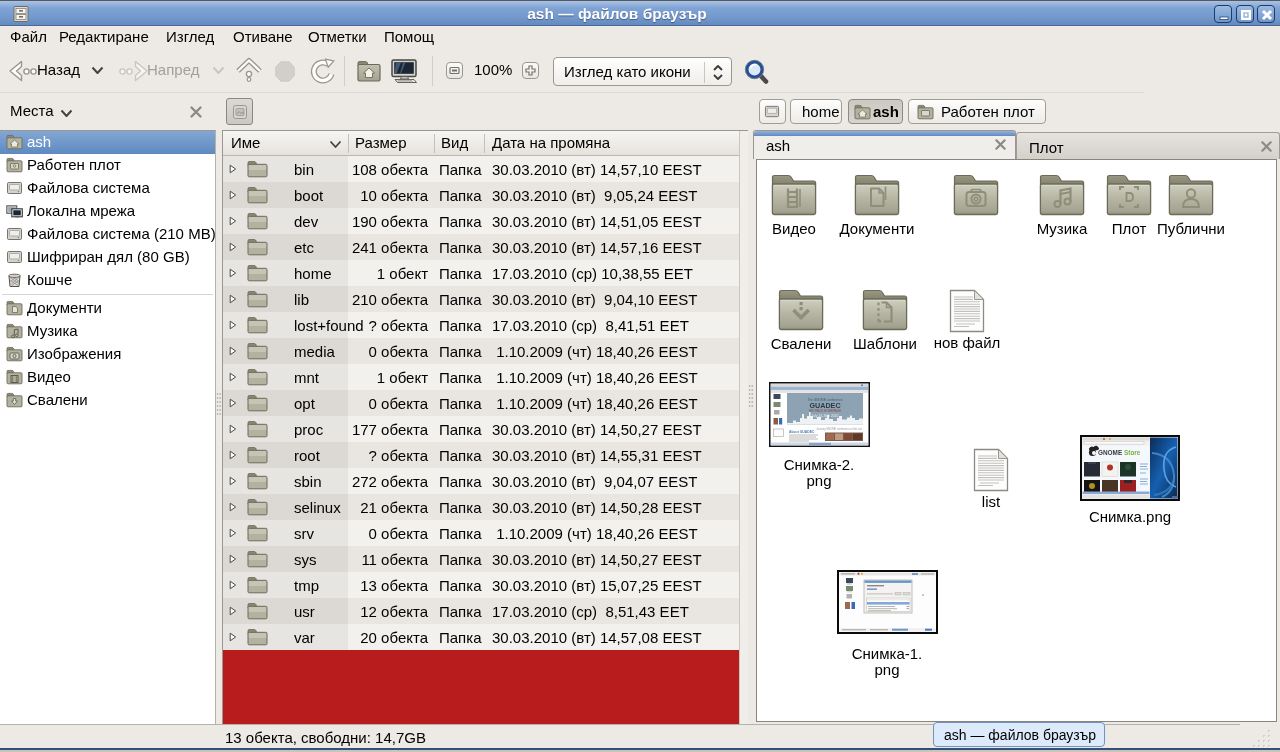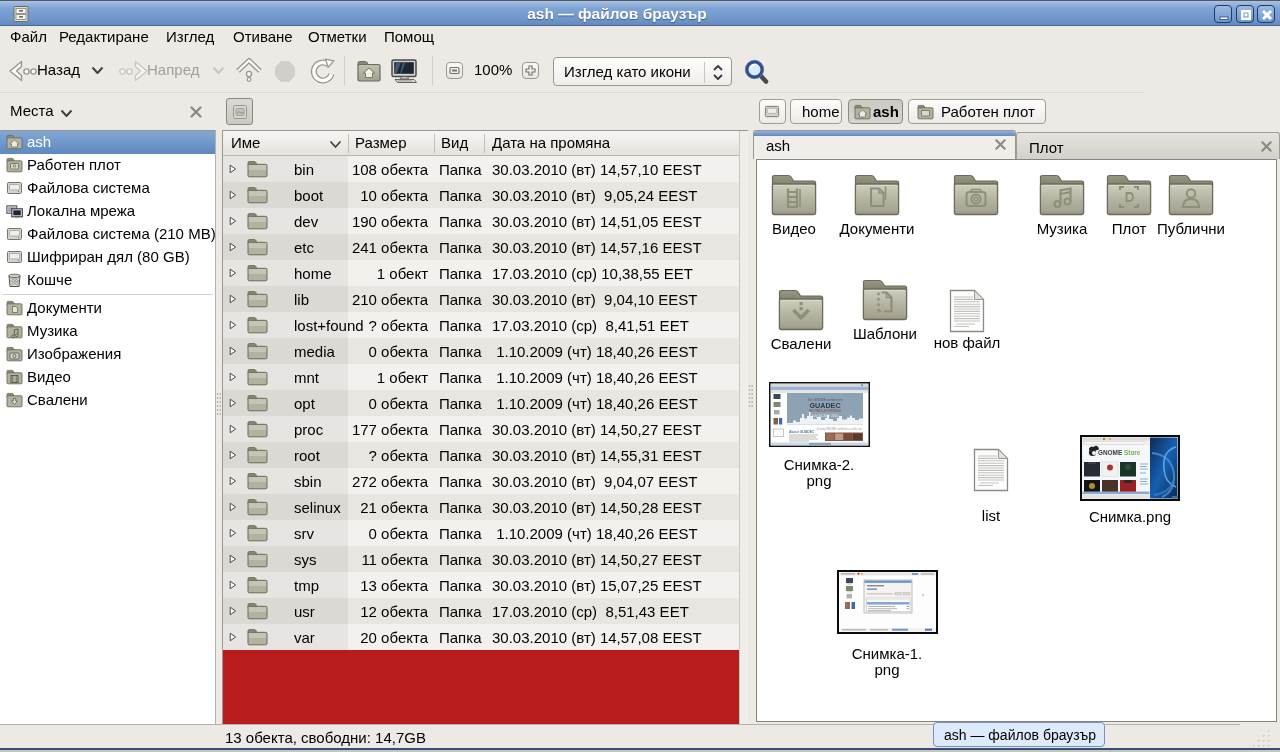--- a/index.html
+++ b/index.html
@@ -869,21 +869,21 @@
         <rect x="1.4" y="11" width="43.2" height="30.5" rx="1.8" fill="url(#g)" stroke="#6c6b59" stroke-width="1.3"></rect>
         <path d="M2.6 12.4 L43 12.4" stroke="#dcdccf" stroke-width="1" opacity=".8"></path>
         <g fill="#8f8e7b">
           <rect x="21.5" y="14" width="3.2" height="3.2"></rect>
           <rect x="21.5" y="19" width="3.2" height="3.2"></rect>
         </g>
         <path d="M15.5 22 L23.1 29.8 L30.7 22" fill="none" stroke="#8f8e7b" stroke-width="3.6" stroke-linejoin="round" stroke-linecap="butt"></path>
       </svg>
       <div style="margin-top:4px">Свалени</div>
     </div>
-    <div class="iitem" style="left:68px;top:118px;width:120px">
+    <div class="iitem" style="left:68px;top:128px;width:120px">
       <svg class="icn" width="46" height="44" viewBox="0 0 46 44">
         <defs>
           <linearGradient id="g" x1="0" y1="0" x2="0" y2="1">
             <stop offset="0" stop-color="#cfcfc0"></stop>
             <stop offset=".5" stop-color="#b5b4a2"></stop>
             <stop offset=".88" stop-color="#a5a492"></stop>
             <stop offset="1" stop-color="#98967f"></stop>
           </linearGradient>
           <linearGradient id="gt" x1="0" y1="0" x2="0" y2="1">
             <stop offset="0" stop-color="#999882"></stop>
@@ -909,21 +909,21 @@
         <path d="M5 8 L24 8 M5 10.4 L24 10.4 M5 12.8 L31 12.8 M5 15.200000000000001 L31 15.200000000000001 M5 17.6 L31 17.6 M5 20 L31 20 M5 22.4 L31 22.4 M5 24.799999999999997 L31 24.799999999999997 M5 27.199999999999996 L31 27.199999999999996 M5 29.599999999999994 L31 29.599999999999994 M5 31.999999999999993 L31 31.999999999999993 M7 35 L26 35 M5 37.5 L20 37.5" stroke="#c3c1bd" stroke-width="1.1" fill="none"></path>
       </svg>
       <div style="margin-top:2px">нов файл</div>
     </div>
     <div class="iitem" style="left:174px;top:288px;width:120px">
       <svg class="icn" width="38" height="44" viewBox="0 0 36 44">
         <path d="M1.5 1.5 L25.5 1.5 L34.5 10.5 L34.5 42.5 L1.5 42.5 Z" fill="#fdfdfd" stroke="#8d8a84" stroke-width="1.3"></path>
         <path d="M25.5 1.5 L25.5 10.5 L34.5 10.5 Z" fill="#e3e1dd" stroke="#9a978f" stroke-width="1"></path>
         <path d="M5 8 L24 8 M5 10.4 L24 10.4 M5 12.8 L31 12.8 M5 15.200000000000001 L31 15.200000000000001 M5 17.6 L31 17.6 M5 20 L31 20 M5 22.4 L31 22.4 M5 24.799999999999997 L31 24.799999999999997 M5 27.199999999999996 L31 27.199999999999996 M5 29.599999999999994 L31 29.599999999999994 M5 31.999999999999993 L31 31.999999999999993 M7 35 L26 35 M5 37.5 L20 37.5" stroke="#c3c1bd" stroke-width="1.1" fill="none"></path>
       </svg>
-      <div style="margin-top:16px">list</div>
+      <div style="margin-top:2px">list</div>
     </div>
     <div class="iitem" style="left:2px;top:222px;width:120px"><svg width="101" height="65" viewBox="0 0 101 65">
         <rect x="0.75" y="0.75" width="99.5" height="63.5" fill="#fff" stroke="#111" stroke-width="1.5"></rect>
         <rect x="2" y="2" width="97" height="2.6" fill="#dcdad6"></rect>
         <circle cx="93" cy="3.2" r="1" fill="#5580b8"></circle>
         <rect x="2" y="4.6" width="97" height="3.6" fill="#9db4d4"></rect>
         <rect x="2" y="8.2" width="97" height="2.6" fill="#e4e2df"></rect>
         <rect x="4.5" y="12" width="7" height="5" fill="#3a4a5a"></rect>
         <rect x="4.5" y="20" width="7" height="5" fill="#7a8a6a"></rect>
         <rect x="5" y="28" width="5.5" height="4.5" fill="#a8a8a4"></rect>

